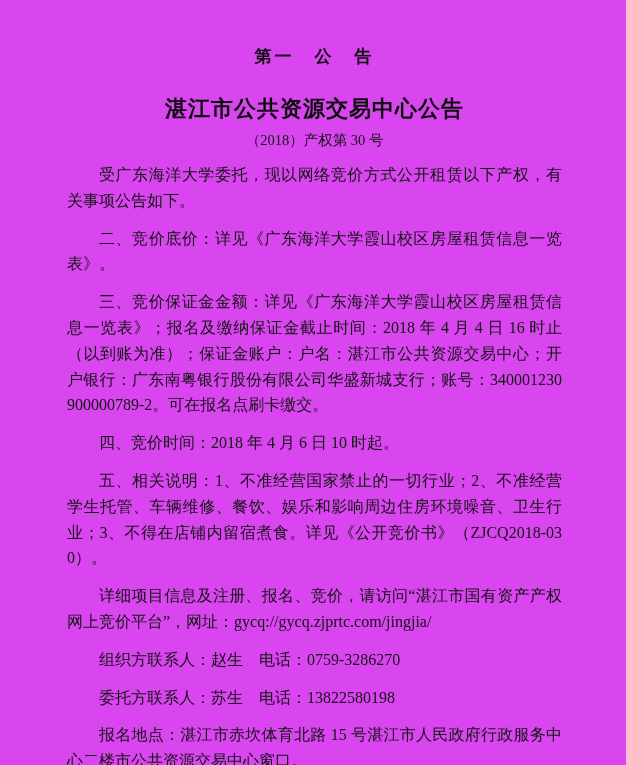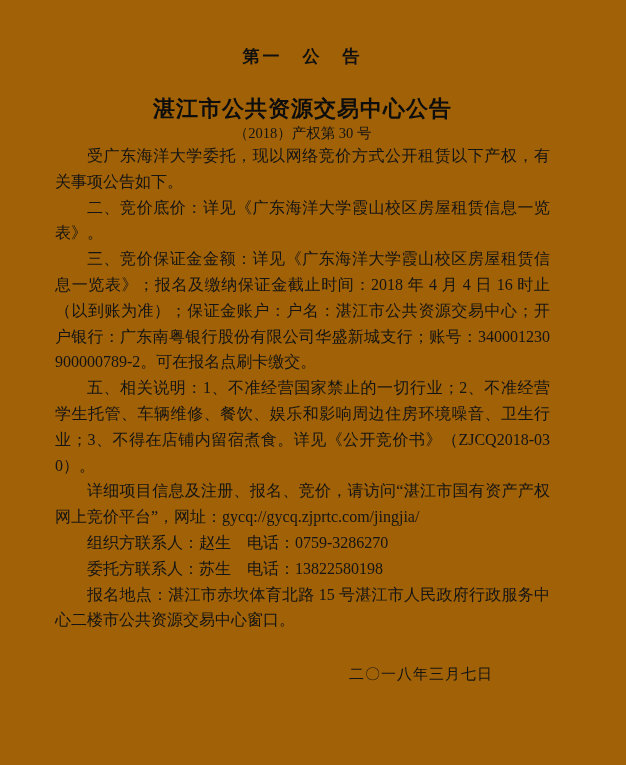--- a/index.html
+++ b/index.html
@@ -1,50 +1,50 @@
 <!DOCTYPE html>
 <html><head>
 <meta charset="utf-8">
 <style>
   html, body { margin: 0; padding: 0; background: #ffffff; }
   .page {
     width: 626px;
     height: 765px;
-    background: #a16207;
+    background: #d946ef;
     box-sizing: border-box;
-    padding: 45px 76px 0 55px;
+    padding: 45px 52px 0 55px;
     font-family: "Liberation Serif", "DejaVu Serif", serif;
     color: #141414;
     overflow: hidden;
   }
   .heading-top {
     text-align: center;
     font-family: "Liberation Sans", "DejaVu Sans", sans-serif;
     font-weight: bold;
     font-size: 17px;
     letter-spacing: 3px;
     margin: 0 0 26px 0;
     color: #101010;
   }
   .title {
     text-align: center;
     font-family: "Liberation Sans", "DejaVu Sans", sans-serif;
     font-weight: bold;
     font-size: 22px;
     letter-spacing: 1px;
-    margin: 0 0 0 0;
+    margin: 0 0 7px 0;
     color: #0d0d0d;
   }
   .doc-number {
     text-align: center;
     font-size: 14.5px;
-    margin: 0 0 0 0;
+    margin: 0 0 6px 0;
   }
   .body-text .para {
-    margin: 0;
+    margin: 12px;
     font-size: 16px;
     line-height: 25.8px;
     text-indent: 2em;
     text-align: justify;
     word-break: break-all;
   }
   .date-line {
     text-align: right;
     font-size: 15px;
     margin-top: 32px;
@@ -60,20 +60,21 @@
 
   <h1 class="title">湛江市公共资源交易中心公告</h1>
 
   <p class="doc-number">（2018）产权第 30 号</p>
 
   <div class="body-text">
 
   <p class="para">受广东海洋大学委托，现以网络竞价方式公开租赁以下产权，有关事项公告如下。</p>
       <p class="para">二、竞价底价：详见《广东海洋大学霞山校区房屋租赁信息一览表》。</p>
       <p class="para">三、竞价保证金金额：详见《广东海洋大学霞山校区房屋租赁信息一览表》；报名及缴纳保证金截止时间：2018 年 4 月 4 日 16 时止（以到账为准）；保证金账户：户名：湛江市公共资源交易中心；开户银行：广东南粤银行股份有限公司华盛新城支行；账号：340001230900000789-2。可在报名点刷卡缴交。</p>
+      <p class="para">四、竞价时间：2018 年 4 月 6 日 10 时起。</p>
       <p class="para">五、相关说明：1、不准经营国家禁止的一切行业；2、不准经营学生托管、车辆维修、餐饮、娱乐和影响周边住房环境噪音、卫生行业；3、不得在店铺内留宿煮食。详见《公开竞价书》（ZJCQ2018-030）。</p>
       <p class="para">详细项目信息及注册、报名、竞价，请访问“湛江市国有资产产权网上竞价平台”，网址：gycq://gycq.zjprtc.com/jingjia/</p>
       <p class="para">组织方联系人：赵生　电话：0759-3286270</p>
       <p class="para">委托方联系人：苏生　电话：13822580198</p>
       <p class="para">报名地点：湛江市赤坎体育北路 15 号湛江市人民政府行政服务中心二楼市公共资源交易中心窗口。</p>
     </div>
 
   <p class="date-line">二〇一八年三月七日</p>
 </div>
 

